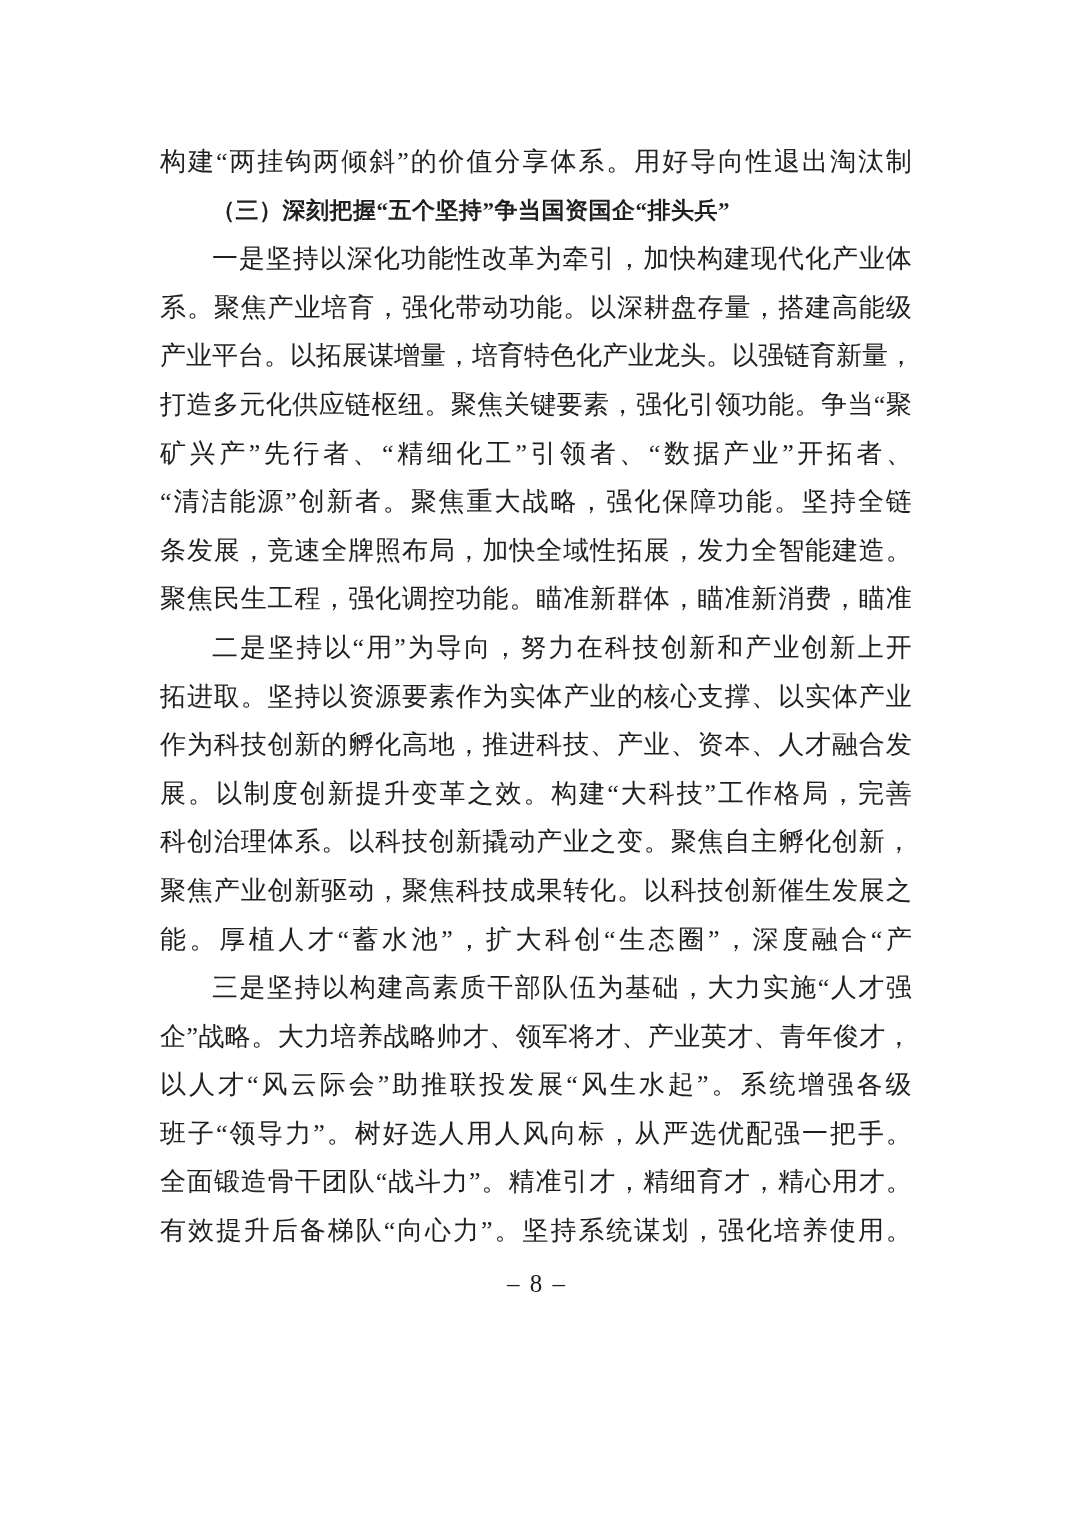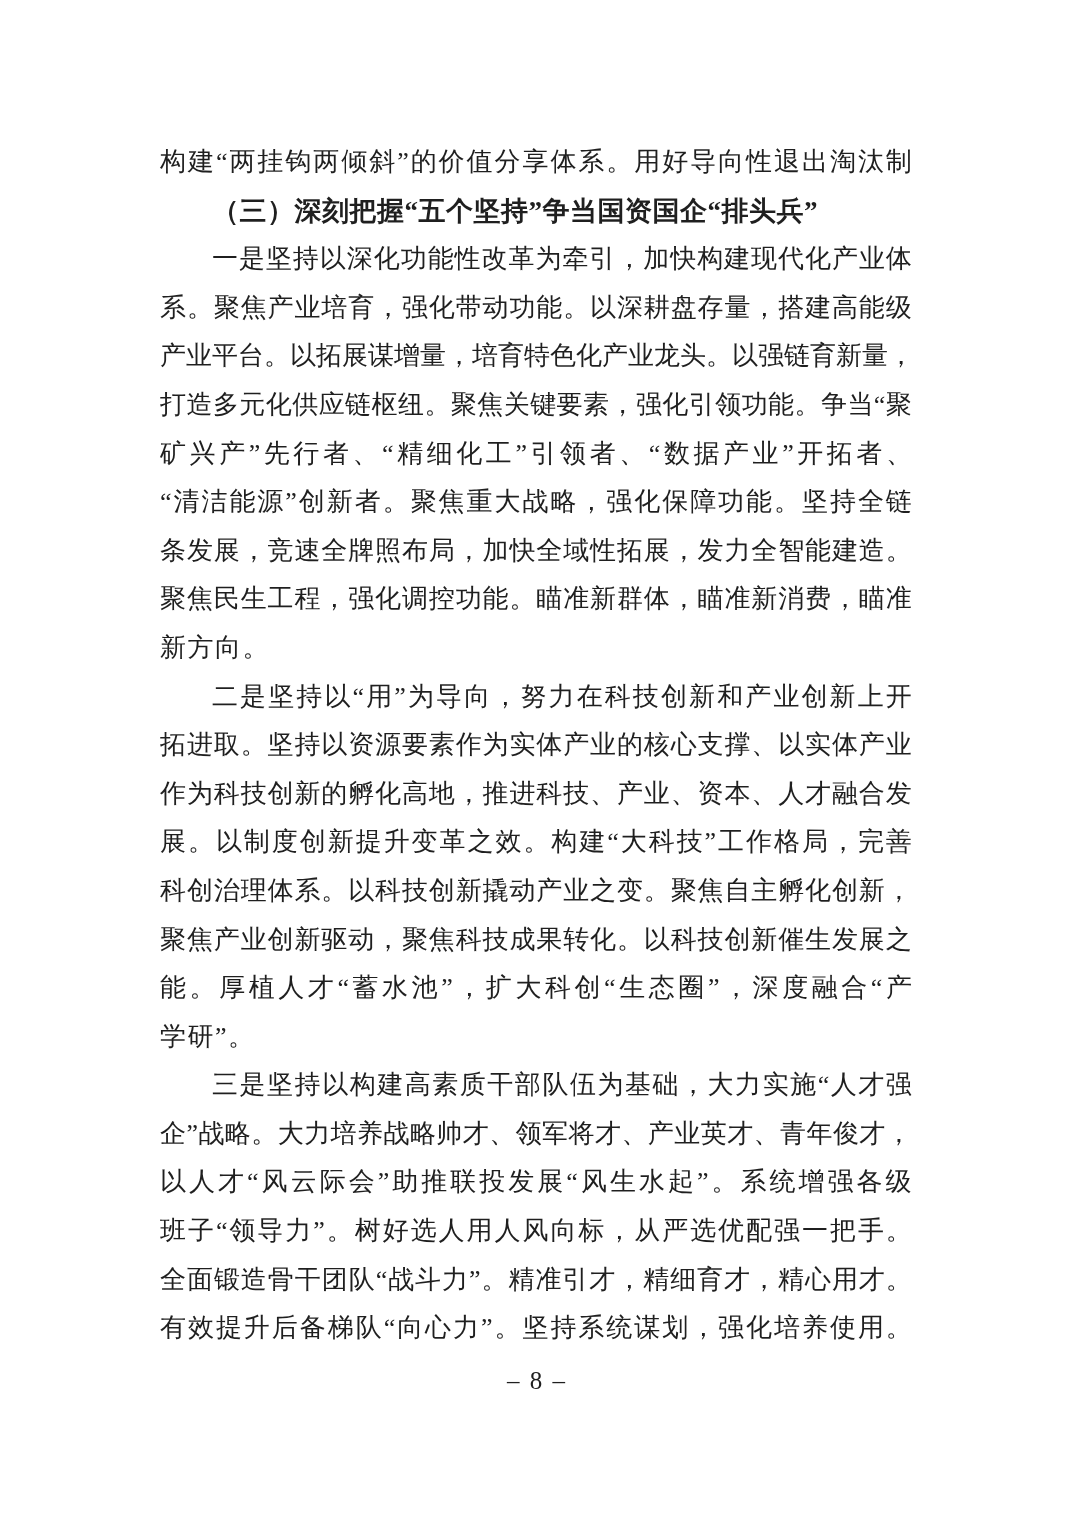--- a/index.html
+++ b/index.html
@@ -34,21 +34,21 @@
     letter-spacing: 0;
   }
   .line.justify span {
     display: inline-block;
   }
   .line.indent {
     padding-left: 52px;
   }
   .line.heading {
     font-weight: 700;
-    font-size: 27px;
+    font-size: 23px;
     letter-spacing: 0.5px;
   }
   .page-footer {
     margin-top: 14px;
     text-align: center;
     font-size: 25px;
     letter-spacing: 2px;
     color: #1f1f1f;
   }
 </style>
@@ -322,21 +322,20 @@
         <span>，</span>
         <span>瞄</span>
         <span>准</span>
         <span>新</span>
         <span>消</span>
         <span>费</span>
         <span>，</span>
         <span>瞄</span>
         <span>准</span>
       </div>
-      <div class="line">新方向。</div>
       <div class="line justify indent">
         <span>二</span>
         <span>是</span>
         <span>坚</span>
         <span>持</span>
         <span>以</span>
         <span>“</span>
         <span>用</span>
         <span>”</span>
         <span>为</span>
@@ -531,21 +530,20 @@
         <span>圈</span>
         <span>”</span>
         <span>，</span>
         <span>深</span>
         <span>度</span>
         <span>融</span>
         <span>合</span>
         <span>“</span>
         <span>产</span>
       </div>
-      <div class="line">学研”。</div>
       <div class="line justify indent">
         <span>三</span>
         <span>是</span>
         <span>坚</span>
         <span>持</span>
         <span>以</span>
         <span>构</span>
         <span>建</span>
         <span>高</span>
         <span>素</span>

